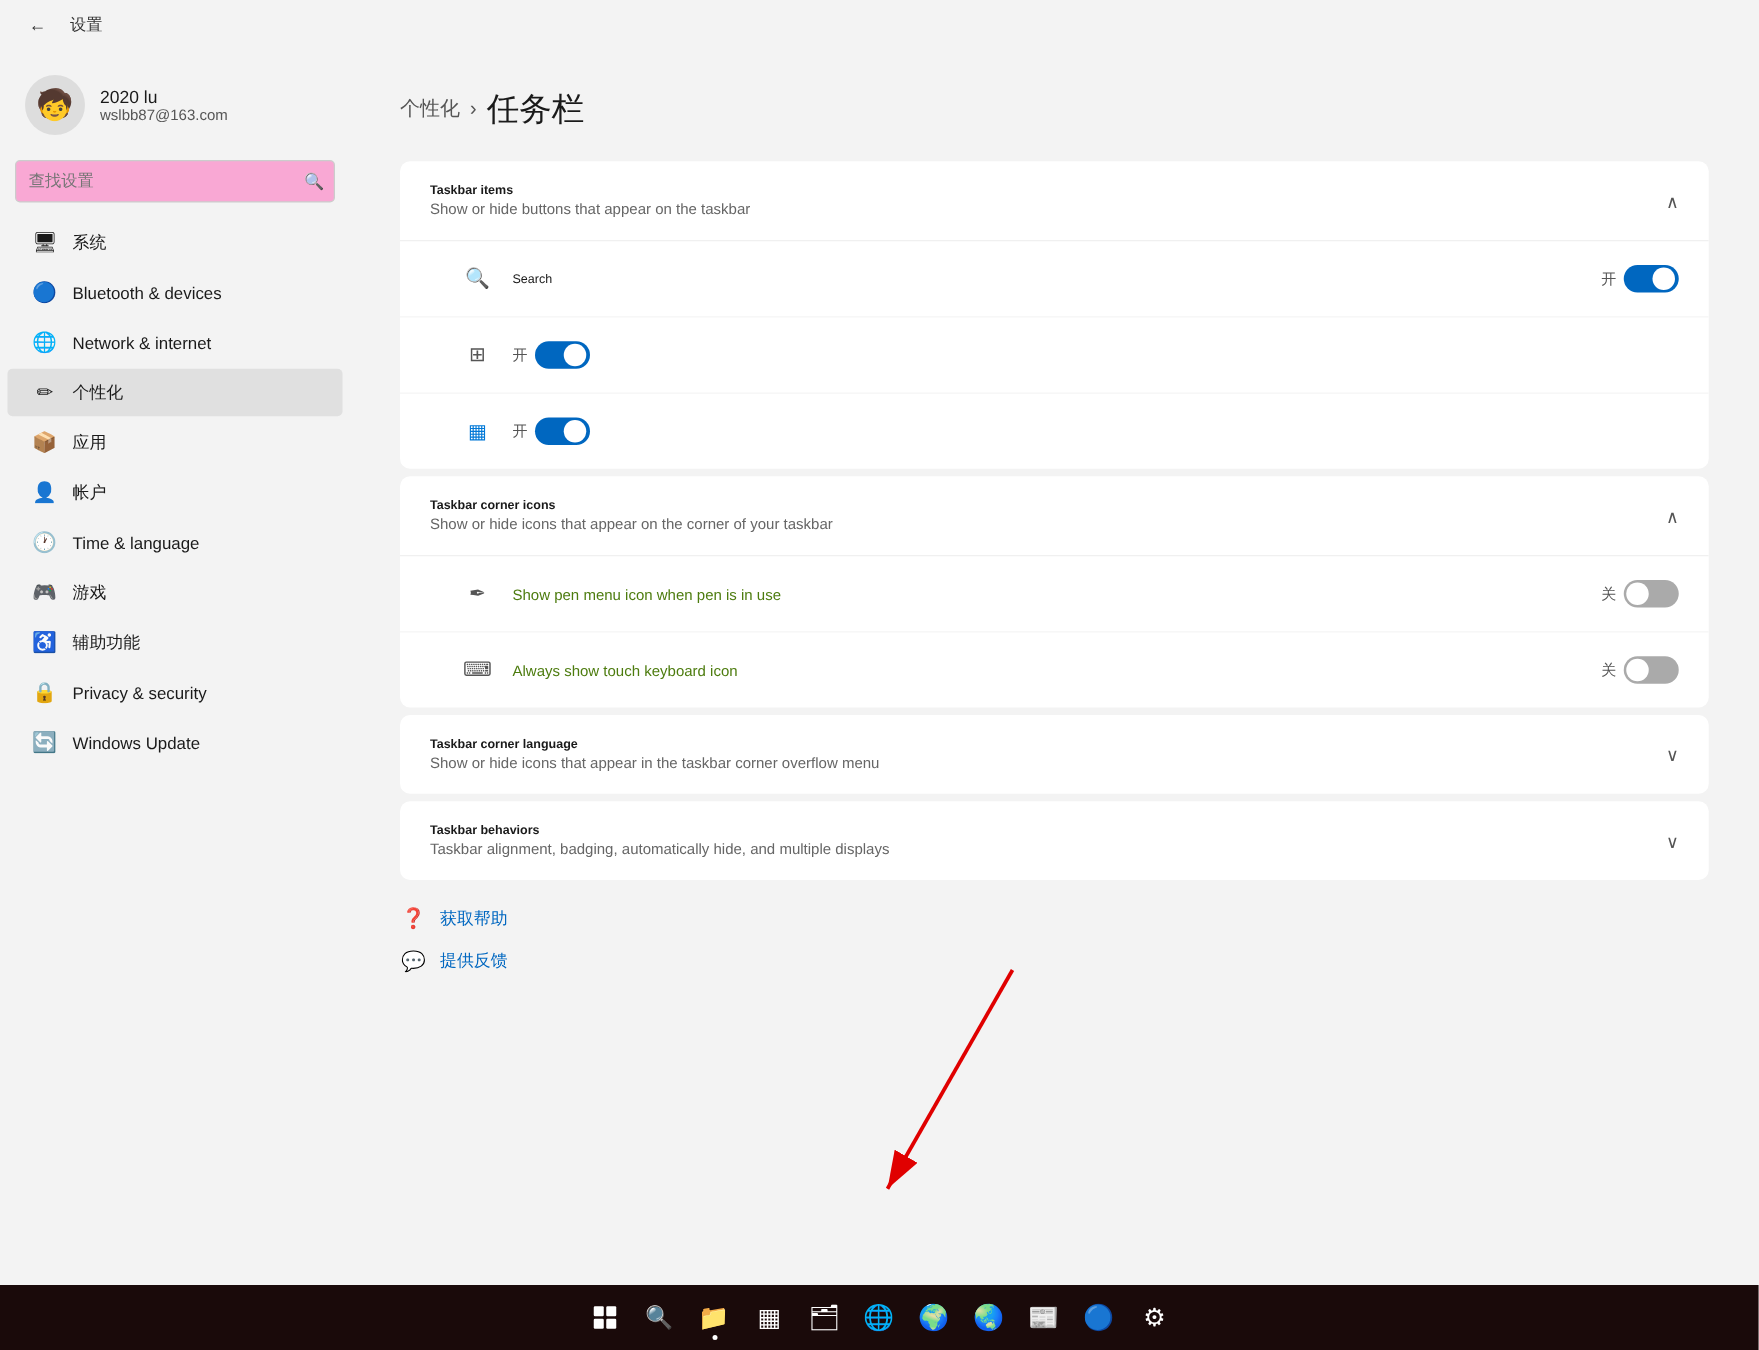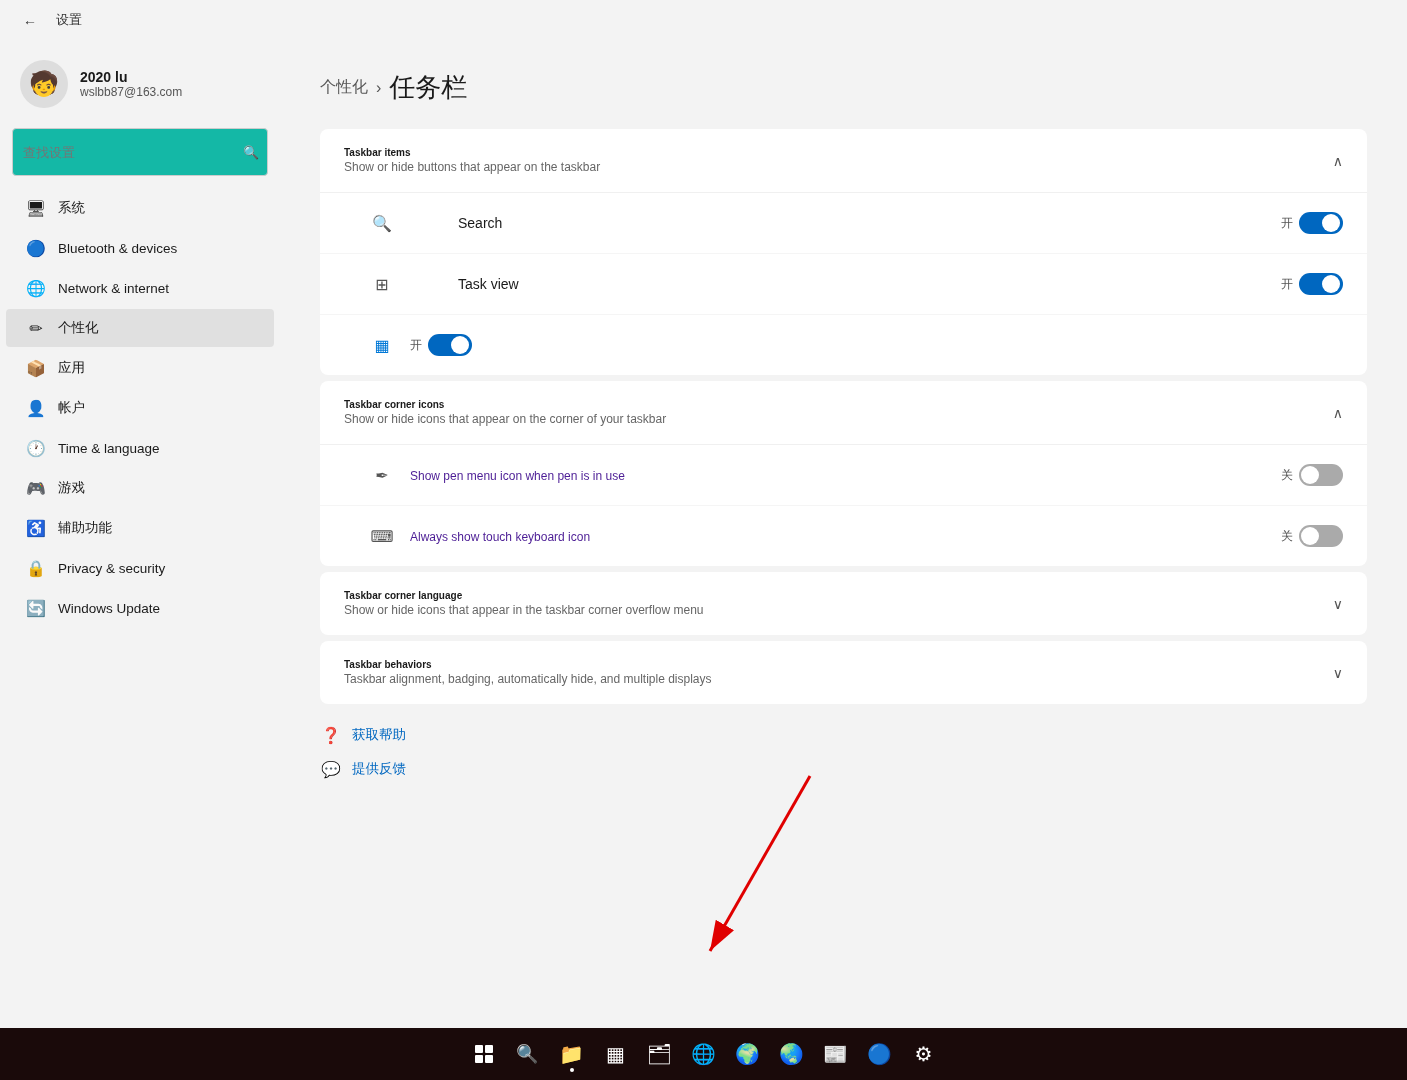--- a/index.html
+++ b/index.html
@@ -63,41 +63,42 @@
     .user-avatar {
       width: 48px; height: 48px;
       border-radius: 50%;
       background: #ddd;
       display: flex; align-items: center; justify-content: center;
       font-size: 24px;
       overflow: hidden;
     }
     .user-info .user-name {
       font-size: 14px;
-      font-weight: 700;
+      font-weight: 400;
       color: #1a1a1a;
     }
     .user-info .user-email {
       font-size: 12px;
       color: #555;
     }
 
     .search-box {
       margin: 0 12px 12px 12px;
       position: relative;
     }
     .search-box input {
       width: 100%;
-      height: 48px;
+      height: 34px;
       border: 1px solid #ccc;
       border-radius: 4px;
-      background: #14b8a6;
+      background: #f9a8d4;
       padding: 0 32px 0 10px;
       font-size: 13px;
       outline: none;
+      font-family: Liberation Serif, serif;
     }
     .search-box .search-icon-wrap {
       position: absolute;
       right: 8px; top: 50%;
       transform: translateY(-50%);
       color: #666;
       font-size: 13px;
     }
 
     .nav-item {
@@ -198,27 +199,26 @@
       margin-right: 14px;
       font-size: 16px;
       color: #555;
       flex-shrink: 0;
     }
 
     .setting-label-wrap {
       flex: 1;
     }
     .setting-label {
-      font-size: 14px;
+      font-size: 10px;
       color: #1a1a1a;
-      margin-left: 48px;
     }
     .setting-sublabel {
       font-size: 12px;
-      color: #4c1d95;
+      color: #4d7c0f;
       margin-top: 2px;
     }
 
     .toggle-wrap {
       display: flex;
       align-items: center;
       gap: 6px;
     }
     .toggle-label {
       font-size: 12px;
@@ -417,23 +417,20 @@
             <div class="setting-label-wrap">
               <div class="setting-label">Search</div>
             </div>
             <div class="toggle-wrap">
               <span class="toggle-label">开</span>
               <div class="toggle on"></div>
             </div>
           </div>
           <div class="setting-row">
             <span class="setting-icon">⊞</span>
-            <div class="setting-label-wrap">
-              <div class="setting-label">Task view</div>
-            </div>
             <div class="toggle-wrap">
               <span class="toggle-label">开</span>
               <div class="toggle on"></div>
             </div>
           </div>
           <div class="setting-row">
             <span class="setting-icon" style="color:#0078d7;">▦</span>
             <div class="toggle-wrap">
               <span class="toggle-label">开</span>
               <div class="toggle on"></div>

